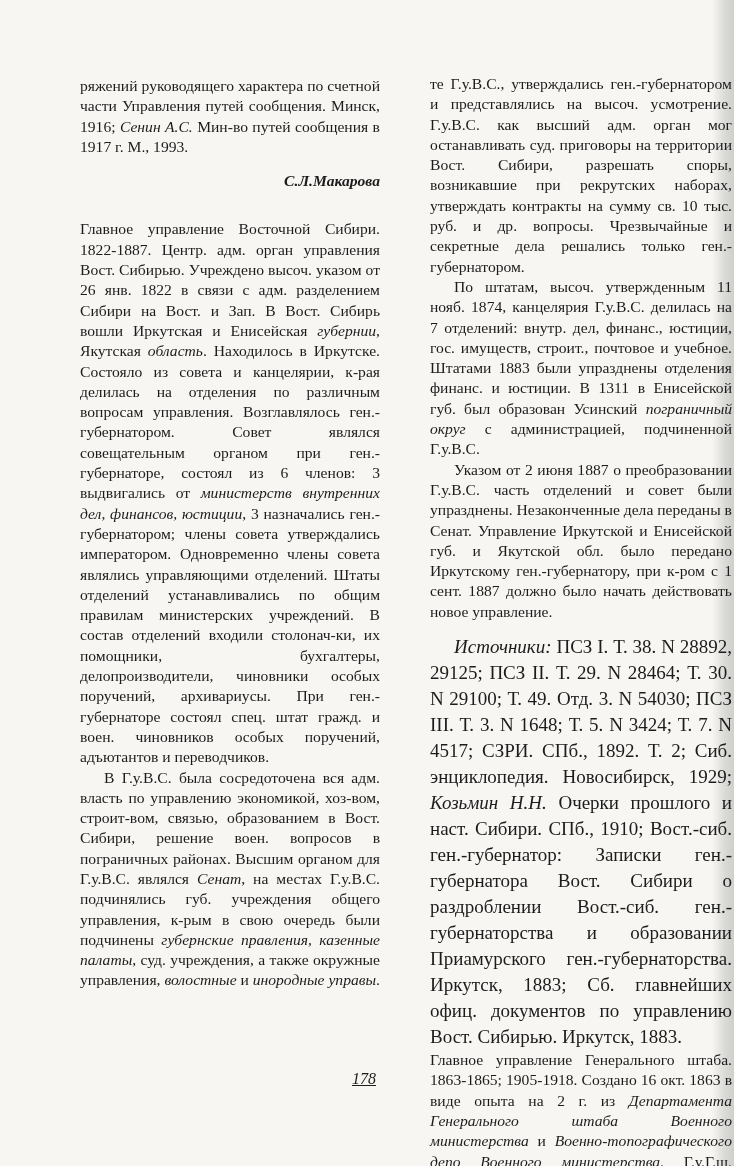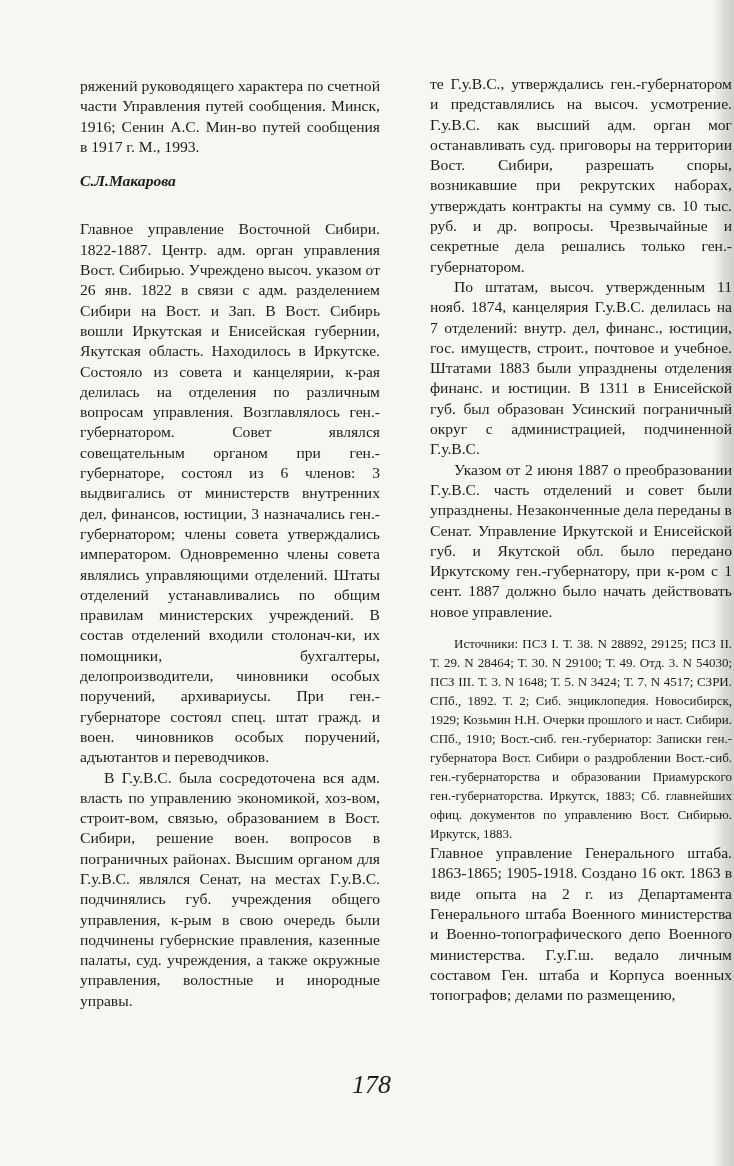--- a/index.html
+++ b/index.html
@@ -17,29 +17,29 @@
   .col {
     position: absolute; top: 76px;
     font-size: 15.6px; line-height: 20.3px;
     text-align: justify; hyphens: manual;
   }
   .col.left { left: 80px; width: 300px; }
   .col.right { left: 414px; width: 302px; top: 74px; margin-left: 16px; }
   p { margin: 0; }
   .indent { text-indent: 24px; }
   .b { font-weight: normal; }
-  .i { }
+  .i { font-style: italic; }
   .author {
-    text-align: left; font-style: italic; font-weight: bold;
+    text-align: right; font-style: italic; font-weight: bold;
     margin: 14px 0 28px 0;
   }
-  .sources { font-size: 13px; line-height: 19px; margin-top: 12px; }
+  .sources { font-size: 19px; line-height: 26px; margin-top: 12px; }
   .page-number {
     position: absolute; left: 352px; top: 1070px;
-    font-style: italic; font-size: 26px;
+    font-style: italic; font-size: 16px; text-decoration: underline;
   }
 </style>
 </head>
 <body>
 
 <div class="edge-shadow"></div>
 
 <div class="col left">
   <p><span>ряжений руководящего характера по счетной части Управления путей сообщения. Минск, 1916; </span><span class="i">Сенин А.С.</span><span> Мин-во путей сообщения в 1917 г. М., 1993.</span></p>
   <p class="author">С.Л.Макарова</p>

